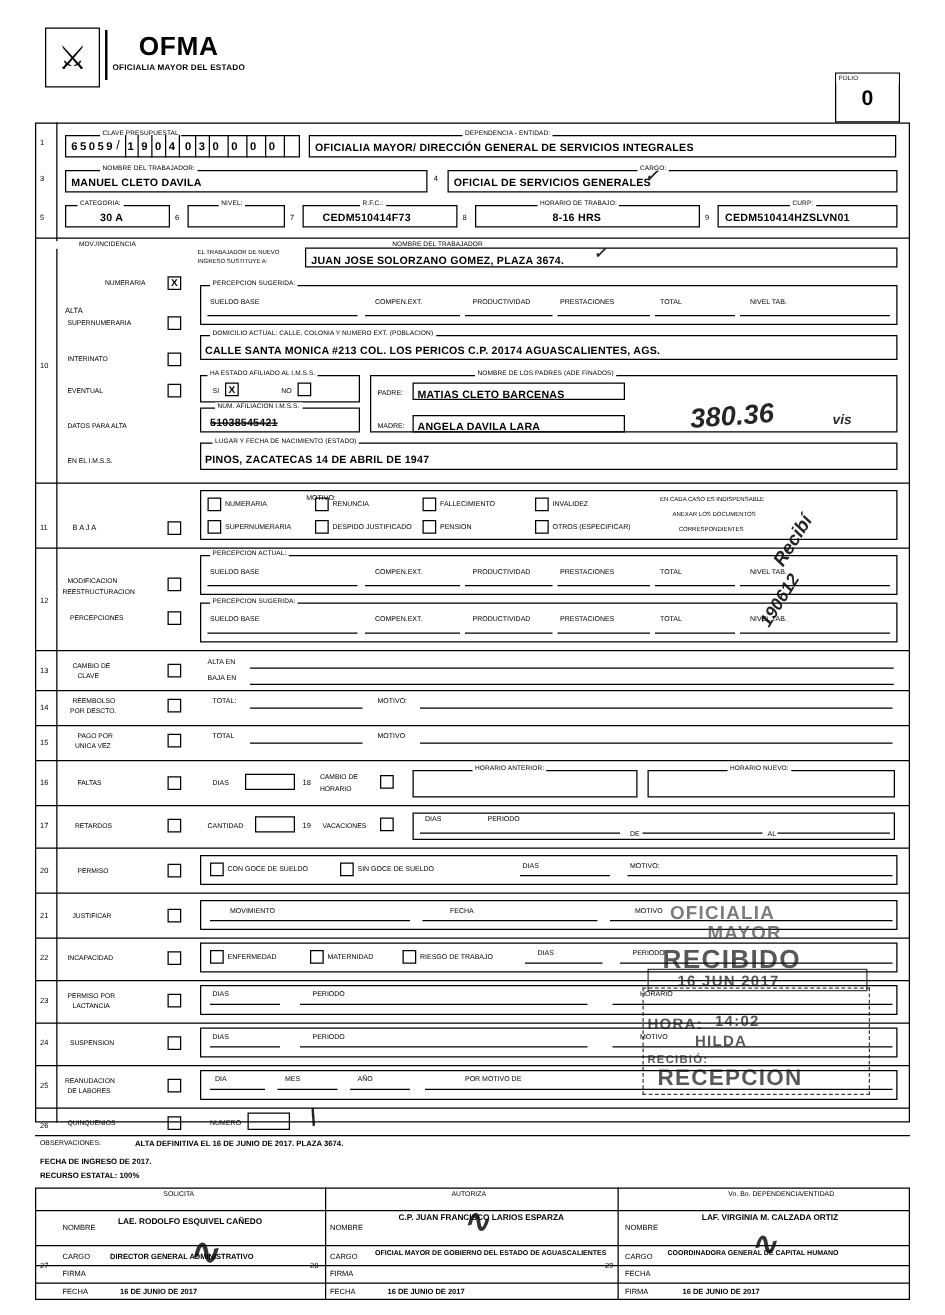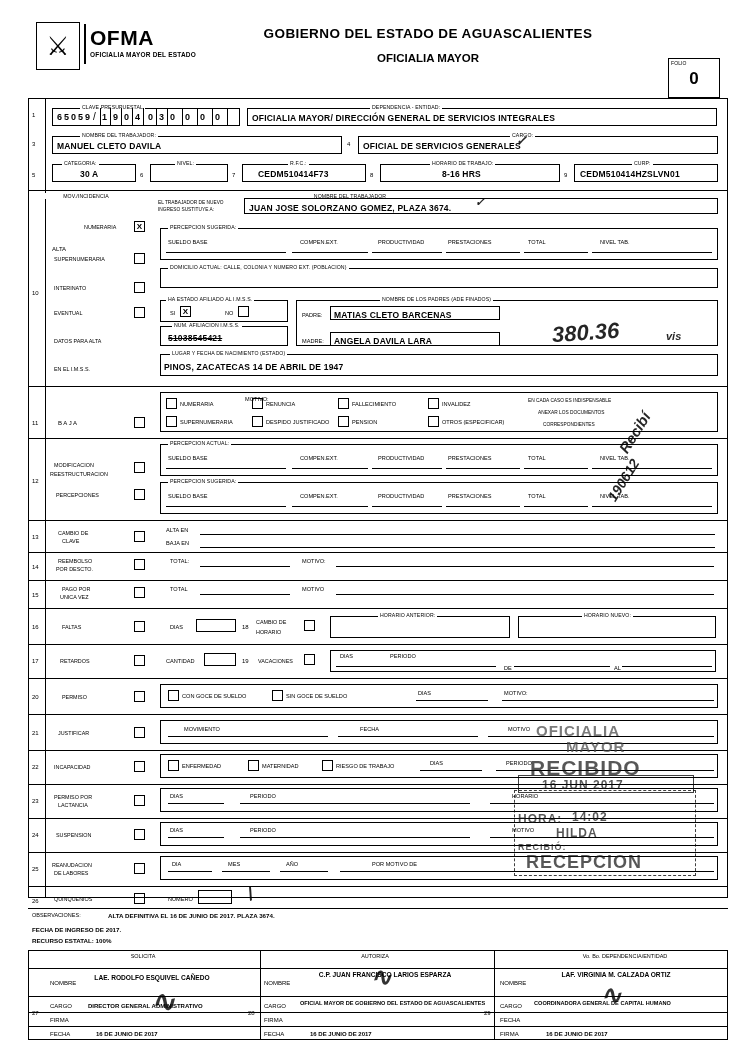--- a/index.html
+++ b/index.html
@@ -16,21 +16,21 @@
 
   
   .hdr { position:absolute; left:28px; top:20px; width:700px; height:72px; }
   .crest {
     position:absolute; left:8px; top:2px; width:44px; height:48px;
     border:1px solid #000;
     display:flex; align-items:center; justify-content:center;
     font-size:26px; line-height:1;
   }
   .ofma-block { position:absolute; left:62px; top:6px; }
-  .ofma-block .big { font-weight:bold; font-size:21px; letter-spacing:0.5px; }
+  .ofma-block .big { font-weight:bold; font-size:21px; letter-spacing:0.5px;text-align:center; }
   .ofma-block .sub { font-size:6.5px; font-weight:bold; letter-spacing:0.2px; margin-top:1px;}
   .vbar { position:absolute; left:56px; top:4px; width:2px; height:40px; background:#000; }
 
   .title1 { position:absolute; left:120px; top:6px; width:560px; text-align:center;
             font-size:13.5px; font-weight:bold; letter-spacing:0.4px; }
   .title2 { position:absolute; left:120px; top:32px; width:560px; text-align:center;
             font-size:11.5px; font-weight:bold; }
   .title3 { position:absolute; left:90px; top:54px; width:560px; text-align:center;
             font-size:11.5px; font-weight:bold; }
 
@@ -71,22 +71,20 @@
 
 <div class="page">
 
   <div class="hdr">
     <div class="crest">⚔</div>
     <div class="vbar"></div>
     <div class="ofma-block">
       <div class="big">OFMA</div>
       <div class="sub">OFICIALIA MAYOR DEL ESTADO</div>
     </div>
-    <div class="title1">GOBIERNO DEL ESTADO DE AGUASCALIENTES</div>
-    <div class="title2">OFICIALIA MAYOR</div>
     <div class="folio-box">
       <div class="lbl" style="position:static">FOLIO</div>
       <div class="val">0</div>
     </div>
   </div>
 
   <div class="outer"></div>
   <div class="leftcol"></div>
 
   <div class="num" style="left:32px; top:112px;">1</div>
@@ -193,20 +191,21 @@
   <div class="tx" style="left:600px; top:239px;">NIVEL TAB.</div>
   <div class="ul" style="left:166px; top:252px; width:120px;"></div>
   <div class="ul" style="left:292px; top:252px; width:76px;"></div>
   <div class="ul" style="left:372px; top:252px; width:70px;"></div>
   <div class="ul" style="left:446px; top:252px; width:74px;"></div>
   <div class="ul" style="left:524px; top:252px; width:64px;"></div>
   <div class="ul" style="left:592px; top:252px; width:120px;"></div>
 
   <div class="b" style="left:160px; top:268px; width:558px; height:20px;"></div>
   <div class="lbl" style="left:168px; top:264px;">DOMICILIO ACTUAL: CALLE, COLONIA Y NUMERO EXT. (POBLACION)</div>
+  <div class="hand" style="left:164px; top:275px;">CALLE SANTA MONICA #213 COL. LOS PERICOS C.P. 20174 AGUASCALIENTES, AGS.</div>
 
   <div class="b" style="left:160px; top:300px; width:128px; height:22px;"></div>
   <div class="lbl" style="left:166px; top:296px;">HA ESTADO AFILIADO AL I.M.S.S.</div>
   <div class="tx" style="left:170px; top:310px;">SI</div>
   <div class="cbx" style="left:180px; top:306px;">X</div>
   <div class="tx" style="left:225px; top:310px;">NO</div>
   <div class="cb" style="left:238px; top:306px;"></div>
 
   <div class="b" style="left:160px; top:326px; width:128px; height:20px;"></div>
   <div class="lbl" style="left:172px; top:322px;">NUM. AFILIACION I.M.S.S.</div>

